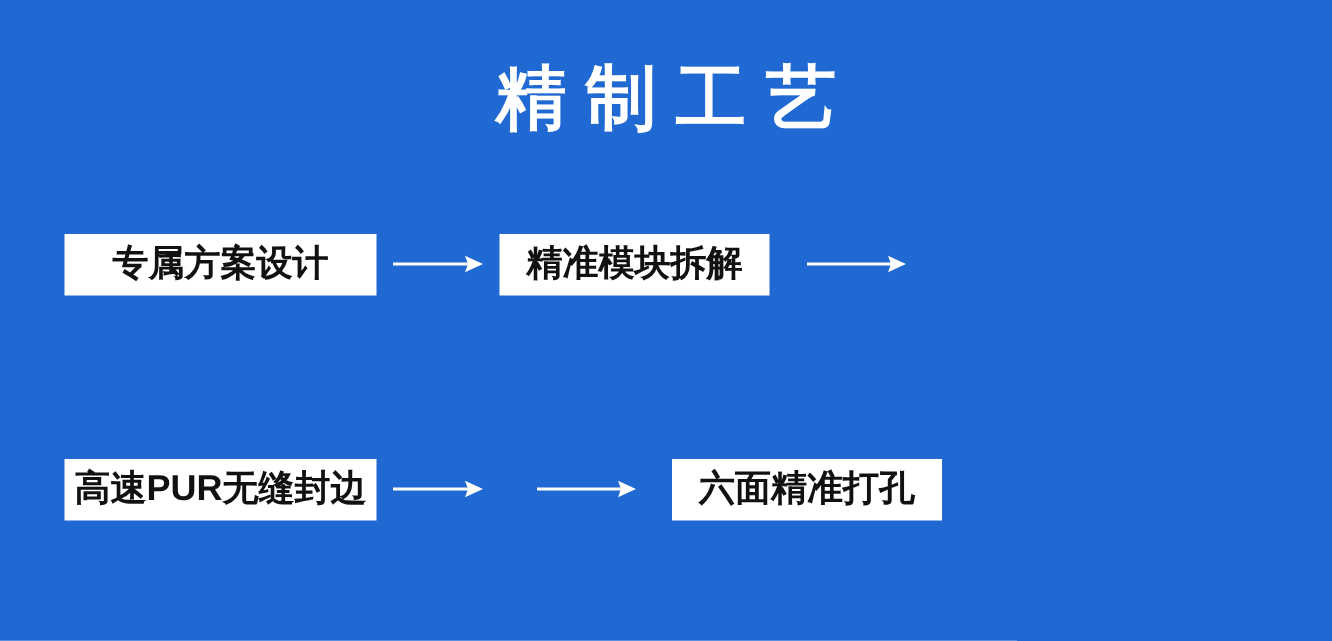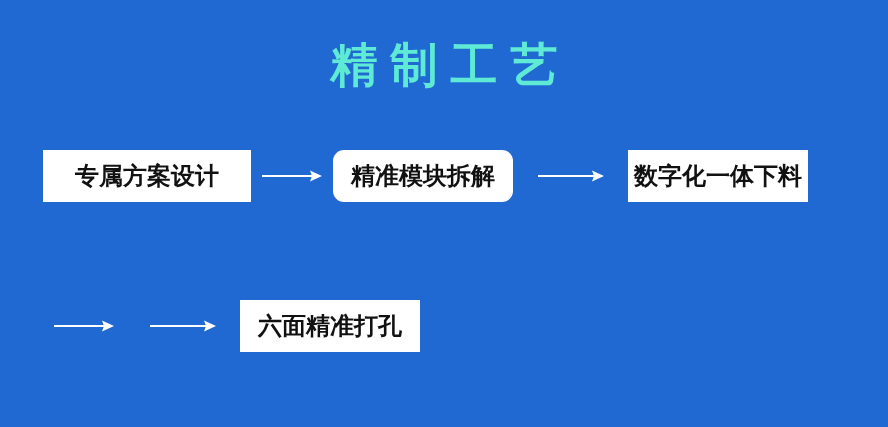--- a/index.html
+++ b/index.html
@@ -18,21 +18,21 @@
     height: 427px;
     background: #2069D2;
     overflow: hidden;
   }
   #title {
     position: absolute;
     left: 0;
     top: 36px;
     width: 888px;
     text-align: center;
-    color: #5eead4;
+    color: #ffffff;
     font-size: 47px;
     font-weight: bold;
     letter-spacing: 13px;
     text-indent: 13px;
     line-height: 58px;
     white-space: nowrap;
     font-family: "Liberation Sans", "DejaVu Sans", sans-serif;
   }
   .flow-row {
     position: absolute;
@@ -42,40 +42,40 @@
     display: flex;
     flex-direction: row;
     align-items: center;
     justify-content: flex-start;
   }
   #row-1 { top: 150px; }
   #row-2 { top: 300px; }
 
   .step-box {
     background: #FFFFFF;
-    height: 52px;
+    height: 41px;
     box-sizing: border-box;
     display: flex;
     align-items: center;
     justify-content: center;
     padding: 0 14px;
   }
   .step-label {
     color: #111111;
     font-weight: bold;
     font-size: 24px;
     line-height: 26px;
     letter-spacing: 0px;
     white-space: nowrap;
     font-family: "Liberation Sans", "DejaVu Sans", sans-serif;
   }
   .spacer-left { width: 43px; flex: 0 0 43px; }
 
   .box-w-wide  { width: 208px; flex: 0 0 208px; }
-  .box-w-mid   { width: 180px; flex: 0 0 180px; border-radius: 11px; }
+  .box-w-mid   { width: 180px; flex: 0 0 180px; }
   .box-w-last  { width: 180px; flex: 0 0 180px; }
 
   .arrow {
     flex: 0 0 auto;
     height: 52px;
     display: flex;
     align-items: center;
     justify-content: center;
   }
   .arrow-1 { width: 82px; }
@@ -107,28 +107,28 @@
       <span class="step-label">精准模块拆解</span>
     </div>
 
     <div class="arrow arrow-2">
       <svg width="66" height="16" viewBox="0 0 66 16">
         <line x1="0" y1="8" x2="58" y2="8" stroke="#FFFFFF" stroke-width="2"></line>
         <polygon points="66,8 54,2.5 56,8 54,13.5" fill="#FFFFFF"></polygon>
       </svg>
     </div>
 
-    <div class="step-box box-w-last">
-      <span class="step-label">数字化一体下料</span>
-    </div>
   </div>
 
   <div class="flow-row" id="row-2">
     <div class="spacer-left"></div>
 
+    <div class="step-box box-w-wide">
+      <span class="step-label">高速PUR无缝封边</span>
+    </div>
 
     <div class="arrow arrow-1">
       <svg width="60" height="16" viewBox="0 0 60 16">
         <line x1="0" y1="8" x2="52" y2="8" stroke="#FFFFFF" stroke-width="2"></line>
         <polygon points="60,8 48,2.5 50,8 48,13.5" fill="#FFFFFF"></polygon>
       </svg>
     </div>
 
 
     <div class="arrow arrow-2">

